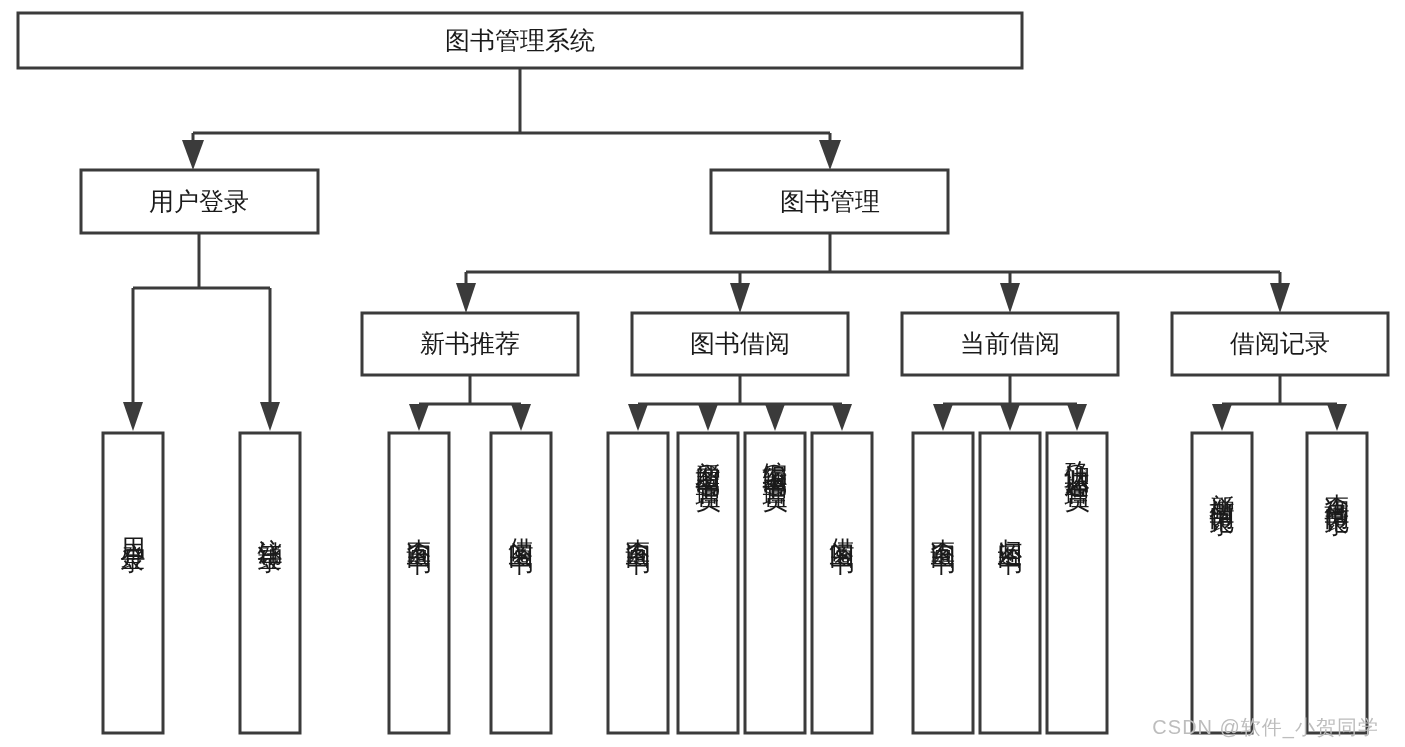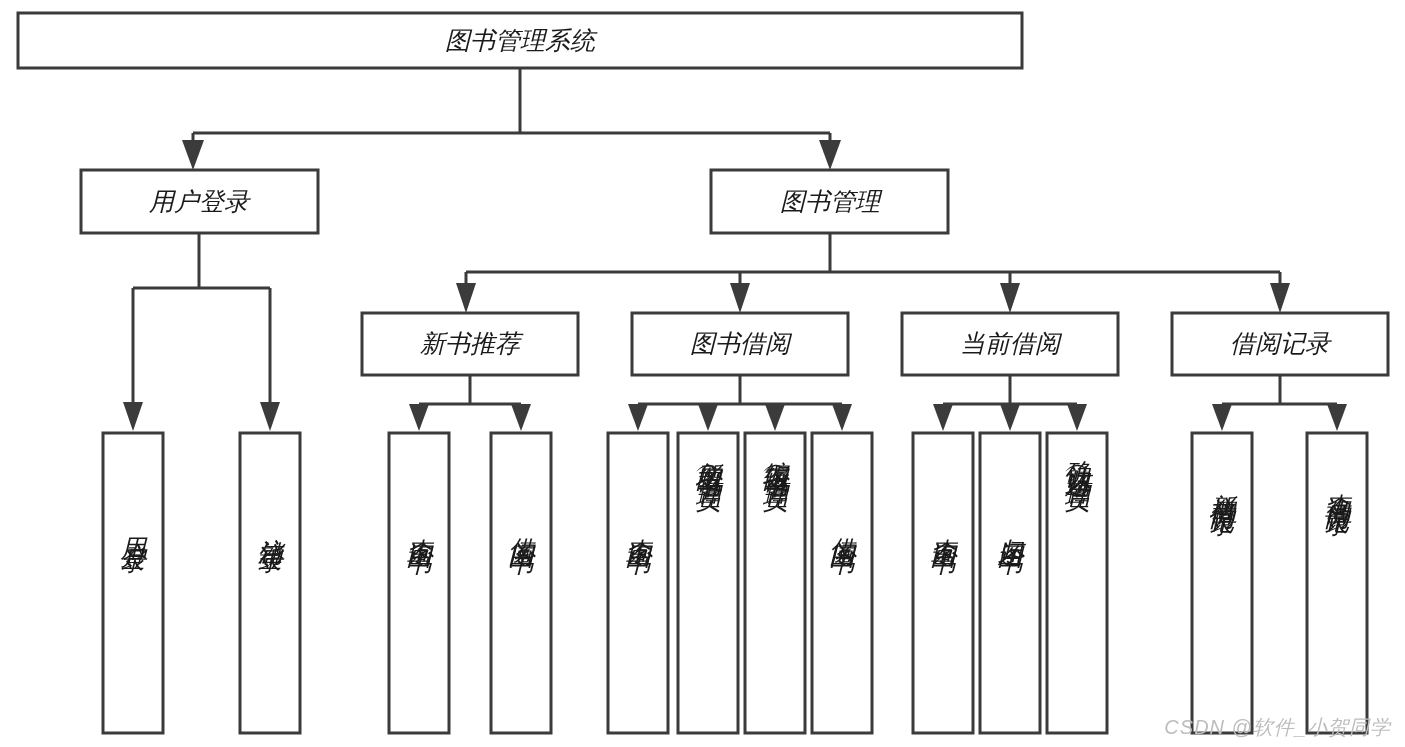--- a/index.html
+++ b/index.html
@@ -1,32 +1,32 @@
 <!DOCTYPE html>
 <html><head>
 <meta charset="utf-8">
 <style>
   html,body{margin:0;padding:0;background:#ffffff;}
   body{width:1405px;height:747px;overflow:hidden;
        font-family:"Liberation Sans","DejaVu Sans",sans-serif;}
-  #diagram-root{position:relative;width:1405px;height:747px;background:#fff;font-style:italic;}
+  #diagram-root{position:relative;width:1405px;height:747px;background:#fff;}
   svg#tree-svg{position:absolute;left:0;top:0;width:1405px;height:747px;}
   .node-box{fill:#ffffff;stroke:#3b3b3b;stroke-width:3;}
   .link-line{stroke:#3b3b3b;stroke-width:3;fill:none;stroke-linecap:butt;}
   .arrow-head{fill:#3b3b3b;stroke:none;}
   .node-label{fill:#1a1a1a;font-family:"Liberation Sans","DejaVu Sans",sans-serif;
               font-size:25px;text-anchor:middle;dominant-baseline:middle;}
   .node-label.root{font-size:25px;}
   .vert-wrap{position:absolute;display:flex;align-items:flex-start;
              justify-content:center;pointer-events:none;}
   .vert-text{writing-mode:vertical-rl;text-orientation:upright;
              font-size:25px;line-height:1.0;color:#1a1a1a;letter-spacing:4px;
              white-space:pre;text-align:start;
              font-family:"Liberation Sans","DejaVu Sans",sans-serif;}
-  .watermark{position:absolute;right:14px;bottom:6px;color:#bdbdbd;font-size:20px;
+  .watermark{position:absolute;right:26px;bottom:6px;color:#bdbdbd;font-size:20px;
              font-family:"Liberation Sans","DejaVu Sans",sans-serif;
              letter-spacing:1px;white-space:nowrap;}
 </style>
 </head>
 <body>
 
 <div id="diagram-root">
 
   <svg id="tree-svg" viewBox="0 0 1405 747">
 

